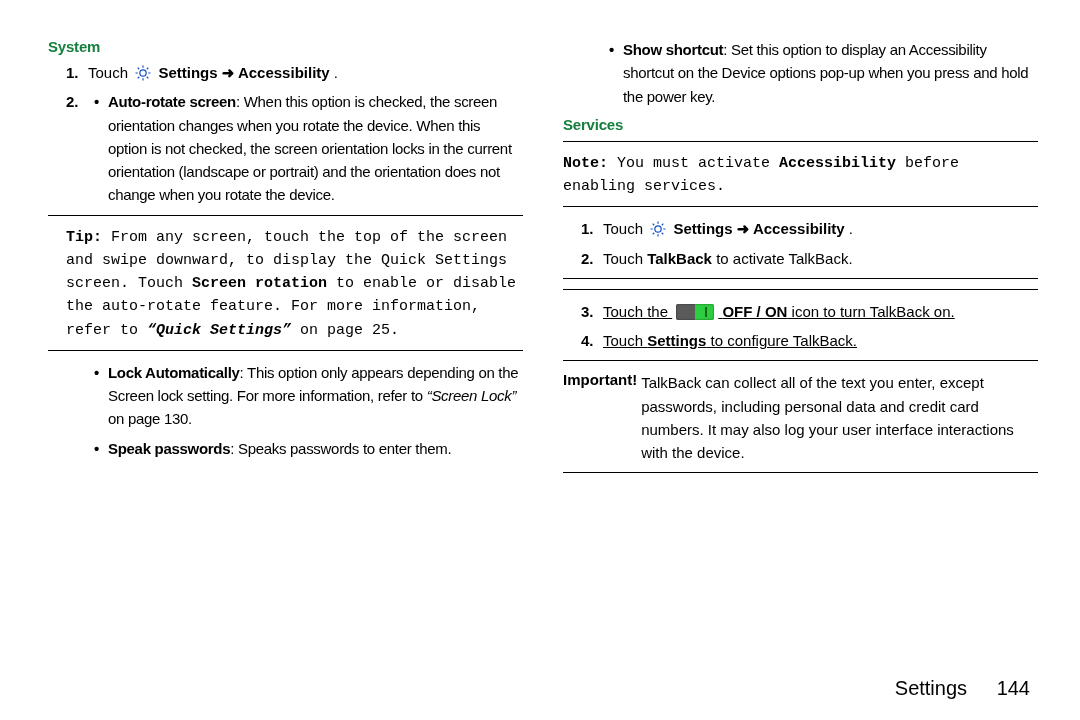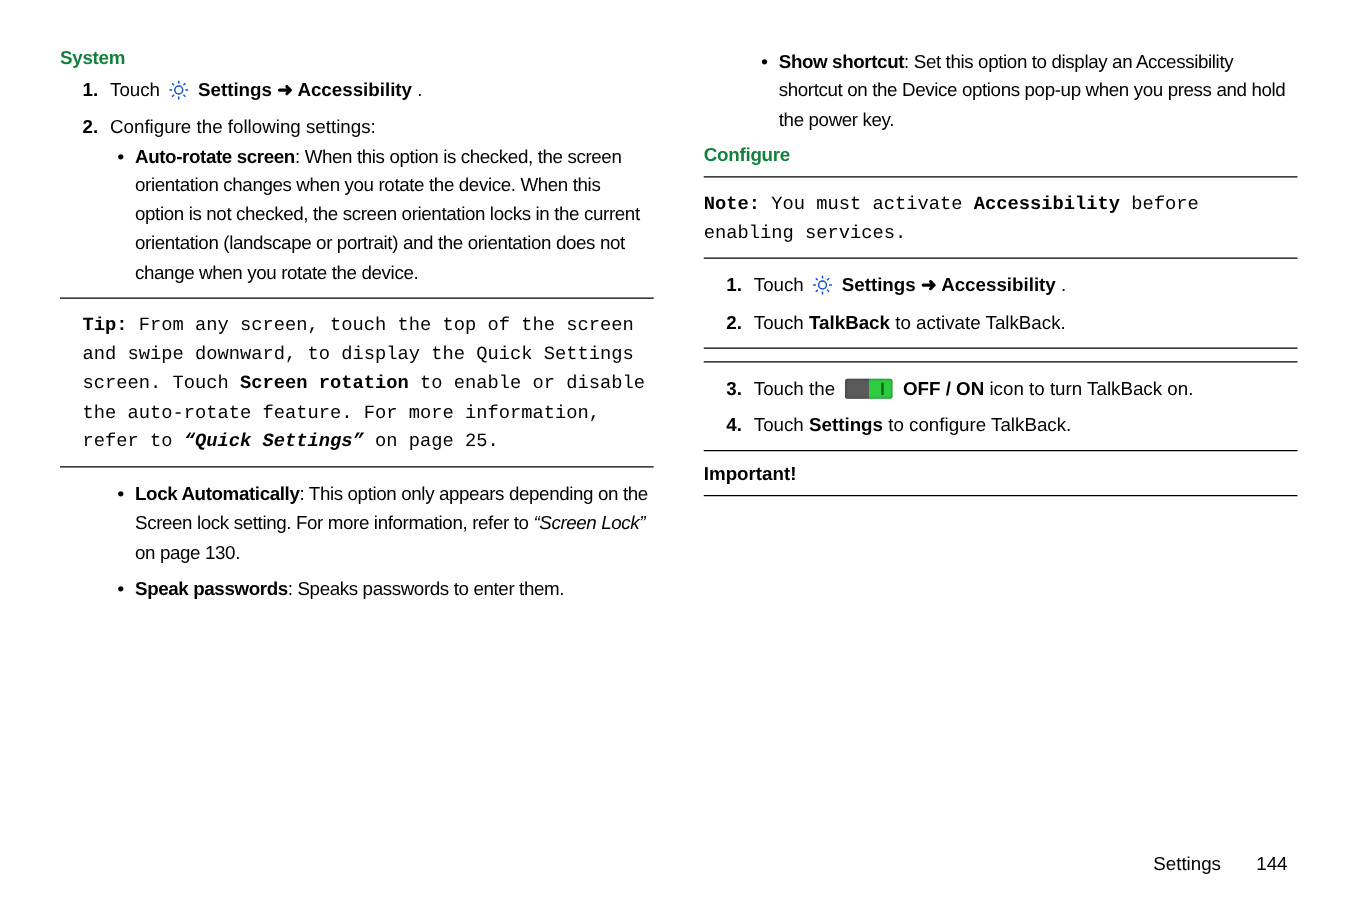--- a/index.html
+++ b/index.html
@@ -108,21 +108,21 @@
     content: "";
     position: absolute;
     right: 7px; top: 3px;
     width: 2px; height: 10px;
     background: #106a1a;
   }
   .footer {
     position: absolute;
     right: 50px;
     bottom: 20px;
-    font-size: 15px;
+    font-size: 20px;
   }
   .footer .pg { margin-left: 24px; }
 </style>
 </head>
 <body>
 
 <div class="page">
 
   <div class="col">
     <div class="section-head">System</div>
@@ -137,21 +137,20 @@
                 <path d="M12 2v3M12 19v3M2 12h3M19 12h3M4.9 4.9l2.1 2.1M17 17l2.1 2.1M19.1 4.9 17 7M7 17l-2.1 2.1"></path>
               </g>
             </svg>
         </span>
         <span class="b">Settings</span>
         <span class="b arrow"> ➜ </span>
         <span class="b">Accessibility</span>
         <span>.</span>
       </li>
       <li>
-        <span>Configure the following settings:</span>
         <ul class="bullets">
           <li class="cond">
             <span class="b">Auto-rotate screen</span><span>: When this option is checked, the screen orientation changes when you rotate the device. When this option is not checked, the screen orientation locks in the current orientation (landscape or portrait) and the orientation does not change when you rotate the device.</span>
           </li>
         </ul>
       </li>
     </ol>
 
     <hr class="rule">
 
@@ -172,21 +171,21 @@
   </div>
 
   <div class="col">
 
     <ul class="bullets cond" style="margin-left:46px;">
       <li>
         <span class="b">Show shortcut</span><span>: Set this option to display an Accessibility shortcut on the Device options pop-up when you press and hold the power key.</span>
       </li>
     </ul>
 
-    <div class="section-head" style="margin-top:8px;">Configure</div>
+    <div class="section-head" style="margin-top:8px;">Services</div>
 
     <hr class="rule">
 
     <div class="note-block">
       <span class="b">Note:</span><span> You must activate </span><span class="b">Accessibility</span><span> before enabling services.</span>
     </div>
 
     <hr class="rule">
 
     <ol class="steps">
@@ -208,33 +207,34 @@
       <li>
         <span>Touch </span><span class="b">TalkBack</span><span> to activate TalkBack.</span>
       </li>
     </ol>
 
     <hr class="rule">
 
 
     <hr class="rule">
 
-    <ol class="steps" start="3" style="counter-reset: step 2;">
+    <ol class="steps" start="3" style="counter-reset: step 2; text-decoration: underline;">
       <li>
         <span>Touch the </span><span class="toggle-icon"></span> <span class="b">OFF / ON</span><span> icon to turn TalkBack on.</span>
       </li>
       <li>
         <span>Touch </span><span class="b">Settings</span><span> to configure TalkBack.</span>
       </li>
     </ol>
 
     <hr class="rule">
 
     <div class="imp-hang">
       <div class="imp-label">Important! </div>
+      <div class="imp-body" style="line-height:1.55;">TalkBack can collect all of the text you enter, except passwords, including personal data and credit card numbers. It may also log your user interface interactions with the device.</div>
     </div>
 
     <hr class="rule">
   </div>
 </div>
 
 <div class="footer">
   <span>Settings</span>
   <span class="pg">144</span>
 </div>

